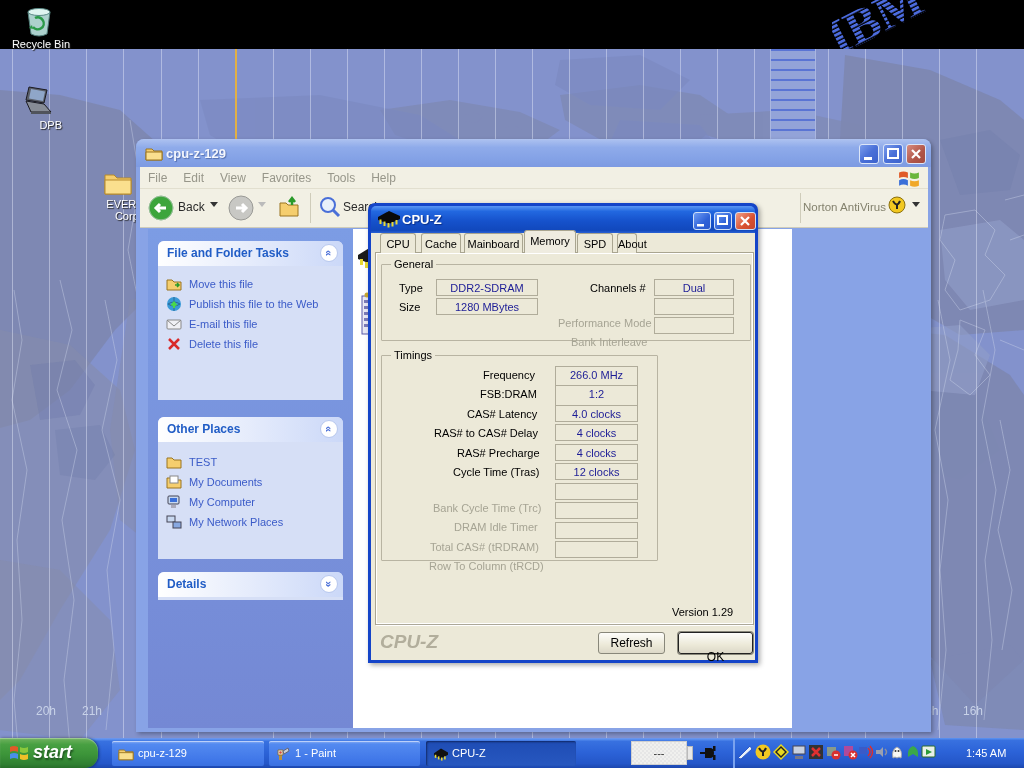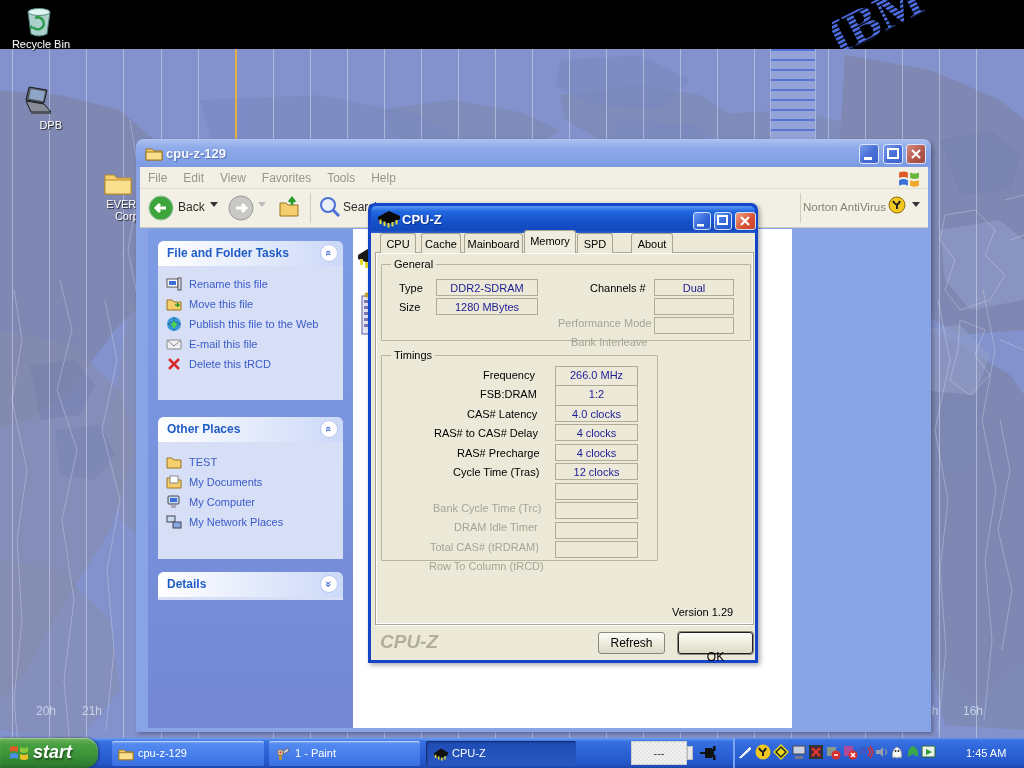--- a/index.html
+++ b/index.html
@@ -303,28 +303,20 @@
     </svg>
 
     <div class="abs panel" style="top:12px;height:159px">
       <div class="panel-hd">
           <span class="t">File and Folder Tasks</span>
           <span class="chev">«</span>
         </div>
       <div style="height:8px"></div>
       <div class="pitem">
           <svg class="ic" viewBox="0 0 16 16">
-            <rect x="1" y="3" width="11" height="8" fill="#fff" stroke="#555"></rect>
-            <rect x="3" y="5" width="7" height="4" fill="#3a6fd8"></rect>
-            <rect x="12" y="2" width="3" height="12" fill="#d8d8e8" stroke="#555"></rect>
-          </svg>
-          <span class="tx">Rename this file</span>
-        </div>
-      <div class="pitem">
-          <svg class="ic" viewBox="0 0 16 16">
             <path d="M1,4 L6,4 L8,6 L15,6 L15,14 L1,14 Z" fill="#f5ce6e" stroke="#9a7420"></path>
             <path d="M9,9 L13,9 M11,7 L13,9 L11,11" stroke="#2a9a2a" stroke-width="1.5" fill="none"></path>
           </svg>
           <span class="tx">Move this file</span>
         </div>
       <div class="pitem">
           <svg class="ic" viewBox="0 0 16 16">
             <circle cx="8" cy="8" r="7" fill="#3a9ad8"></circle>
             <path d="M2,8 Q8,4 14,8 M2,8 Q8,12 14,8 M8,1 L8,15" stroke="#2a6a98" fill="none"></path>
             <path d="M8,12 L8,7 M5.5,9.5 L8,6.5 L10.5,9.5" stroke="#4ad84a" stroke-width="2" fill="none"></path>
@@ -335,21 +327,21 @@
           <svg class="ic" viewBox="0 0 16 16">
             <rect x="1" y="4" width="14" height="9" rx="1" fill="#f0f0f4" stroke="#888"></rect>
             <path d="M1,4 L8,10 L15,4" stroke="#888" fill="none"></path>
           </svg>
           <span class="tx">E-mail this file</span>
         </div>
       <div class="pitem">
           <svg class="ic" viewBox="0 0 16 16">
             <path d="M3,3 L13,13 M13,3 L3,13" stroke="#d82a2a" stroke-width="2.5"></path>
           </svg>
-          <span class="tx">Delete this tRCD</span>
+          <span class="tx">Delete this file</span>
         </div>
     </div>
 
     <div class="abs panel" style="top:188px;height:142px">
       <div class="panel-hd">
           <span class="t">Other Places</span>
           <span class="chev">«</span>
         </div>
       <div style="height:10px"></div>
       <div class="pitem">
@@ -414,21 +406,21 @@
           <path d="M5,4 L13,12 M13,4 L5,12" stroke="#fff" stroke-width="2.2"></path>
         </svg></div>
   </div>
   <div class="abs" id="cz-body">
 
     <div class="abs tab" style="left:9px;width:36px">CPU</div>
     <div class="abs tab" style="left:50px;width:40px">Cache</div>
     <div class="abs tab" style="left:93px;width:59px">Mainboard</div>
     <div class="abs tab" id="tab-mem" style="left:153px;width:52px">Memory</div>
     <div class="abs tab" style="left:206px;width:36px">SPD</div>
-    <div class="abs tab" style="left:260px;width:42px">About</div>
+    <div class="abs tab" style="left:246px;width:20px">About</div>
     <div class="abs tabpage"></div>
 
     <div class="abs groupbox" style="left:10px;top:31px;width:370px;height:77px">
       <span class="cap">General</span>
     </div>
     <div class="lbl" style="left:28px;top:49px">Type</div>
     <div class="vbox" style="left:65px;top:46px;width:102px;height:17px">DDR2-SDRAM</div>
     <div class="lbl" style="left:28px;top:68px">Size</div>
     <div class="vbox" style="left:65px;top:65px;width:102px;height:17px">1280 MBytes</div>
     <div class="lbl" style="left:219px;top:49px">Channels #</div>

